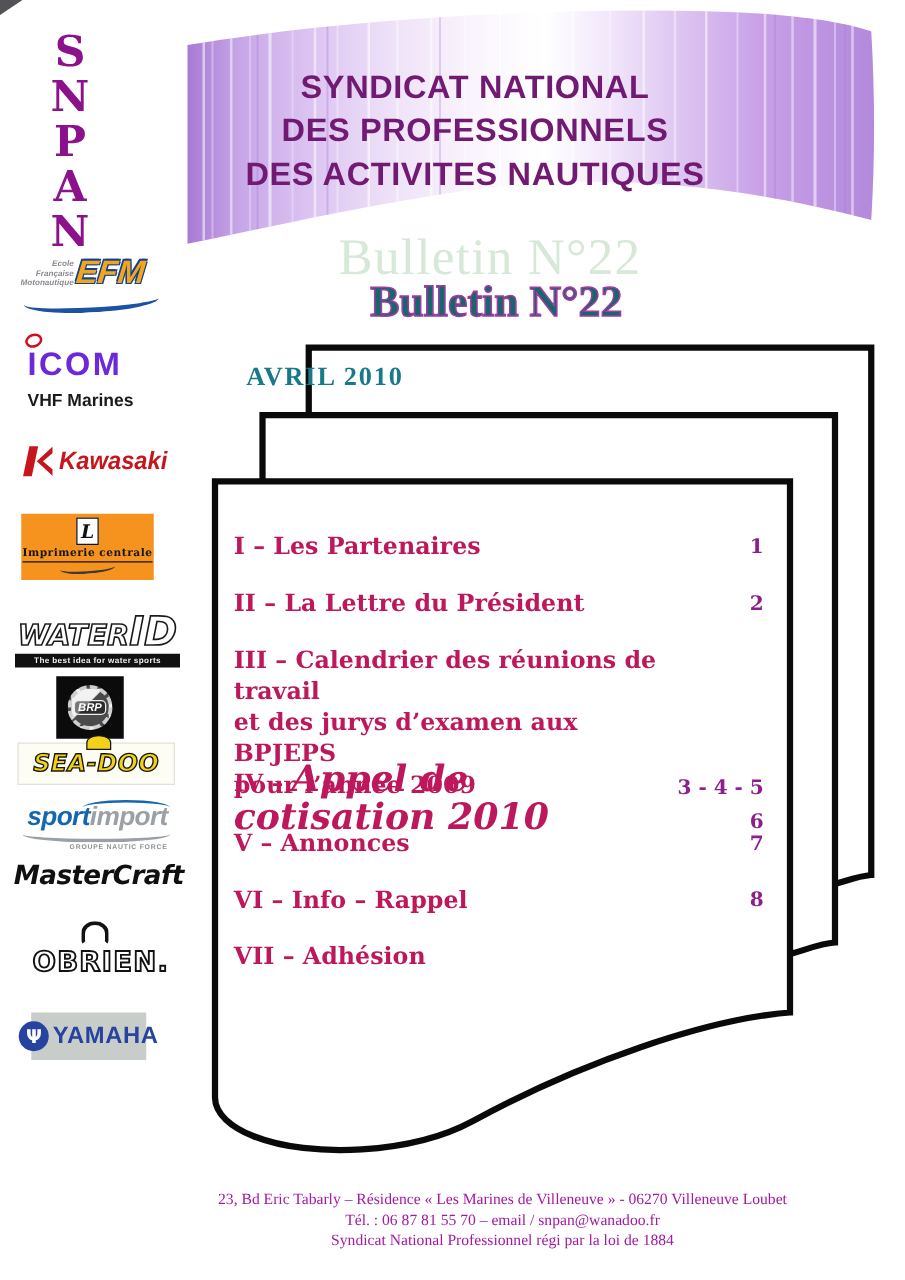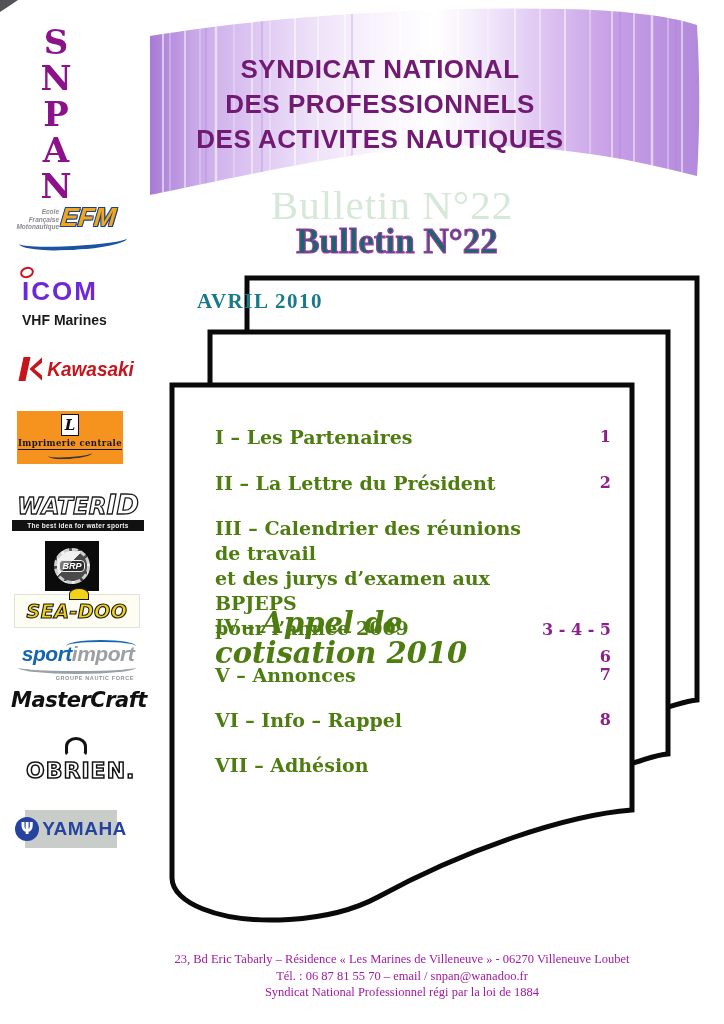--- a/index.html
+++ b/index.html
@@ -27,21 +27,21 @@
     font:700 35px "Liberation Serif",serif;color:#17666d;-webkit-text-stroke:1.2px #a23ba2;}
 
   
   .pages-svg{position:absolute;left:0;top:0;width:724px;height:1024px;z-index:4;}
   .issue-date{position:absolute;left:197px;top:289px;width:400px;z-index:5;
     font:700 21px "Liberation Serif",serif;color:#18798a;letter-spacing:1.5px;}
 
   
   .toc{position:absolute;left:187px;top:412px;width:424px;height:400px;z-index:5;}
   .toc-row{position:absolute;width:100%;display:flex;justify-content:space-between;align-items:flex-end;}
-  .toc-label{font:700 19px "DejaVu Serif",serif;color:#4d7c0f;margin-left:28px;}
+  .toc-label{font:700 19px "DejaVu Serif",serif;color:#be185d;}
   .toc-row.multiline .toc-label{white-space:pre-line;line-height:25px;}
   .toc-row.special .toc-title{font-style:italic;font-size:29px;line-height:30px;}
   .toc-pages{font:700 16px "DejaVu Serif",serif;color:#8b1f8b;min-width:70px;text-align:right;
     padding-bottom:2px;white-space:nowrap;}
 
   
   .footer{position:absolute;left:80px;top:951px;width:644px;text-align:center;z-index:2;
     font:400 12.5px "Liberation Serif",serif;color:#a21aa2;line-height:16.5px;}
 
   
@@ -74,21 +74,21 @@
   .logo-imp{left:17px;top:411px;width:106px;height:53px;background:#f6921e;display:flex;
     flex-direction:column;align-items:center;padding-top:3px;box-sizing:border-box;}
   .imp-l{width:16px;height:20px;background:#fff;border:1.5px solid #111;font:italic 700 15px "DejaVu Serif",serif;
     color:#111;display:flex;align-items:center;justify-content:center;}
   .imp-word{margin-top:2px;font:700 8.5px "DejaVu Serif",serif;color:#151515;letter-spacing:.4px;
     border-bottom:1px solid #151515;padding-bottom:1px;}
   .imp-squiggle{width:44px;height:7px;border-bottom:2px solid #3a3a3a;border-radius:50%;transform:rotate(-4deg);}
   
   .logo-wid{left:12px;top:492px;width:132px;height:48px;text-align:center;}
   .wid-word{font:italic 900 23px "DejaVu Sans",sans-serif;color:#fff;-webkit-text-stroke:1.3px #1a1a1a;line-height:26px;}
-  .wid-id{font-size:27px;}
+  .wid-id{font-size:32px;}
   .wid-tag{margin-top:1px;background:#111;color:#eee;font:700 6.5px "Liberation Sans",sans-serif;
     padding:2px;letter-spacing:.3px;}
   
   .logo-brp{left:45px;top:541px;width:54px;height:50px;background:#0b0b0b;display:flex;
     align-items:center;justify-content:center;}
   .brp-emblem{width:36px;height:36px;border-radius:50%;border:3px dashed #cfcfcf;
     background:linear-gradient(135deg,#f2f2f2 42%,#4a4a4a 43%);display:flex;align-items:center;justify-content:center;box-sizing:border-box;}
   .brp-word{font:italic 800 9px "Liberation Sans",sans-serif;color:#fff;background:rgba(20,20,20,.55);
     padding:0 2px;border-radius:4px;border:1px solid #eee;}
   

